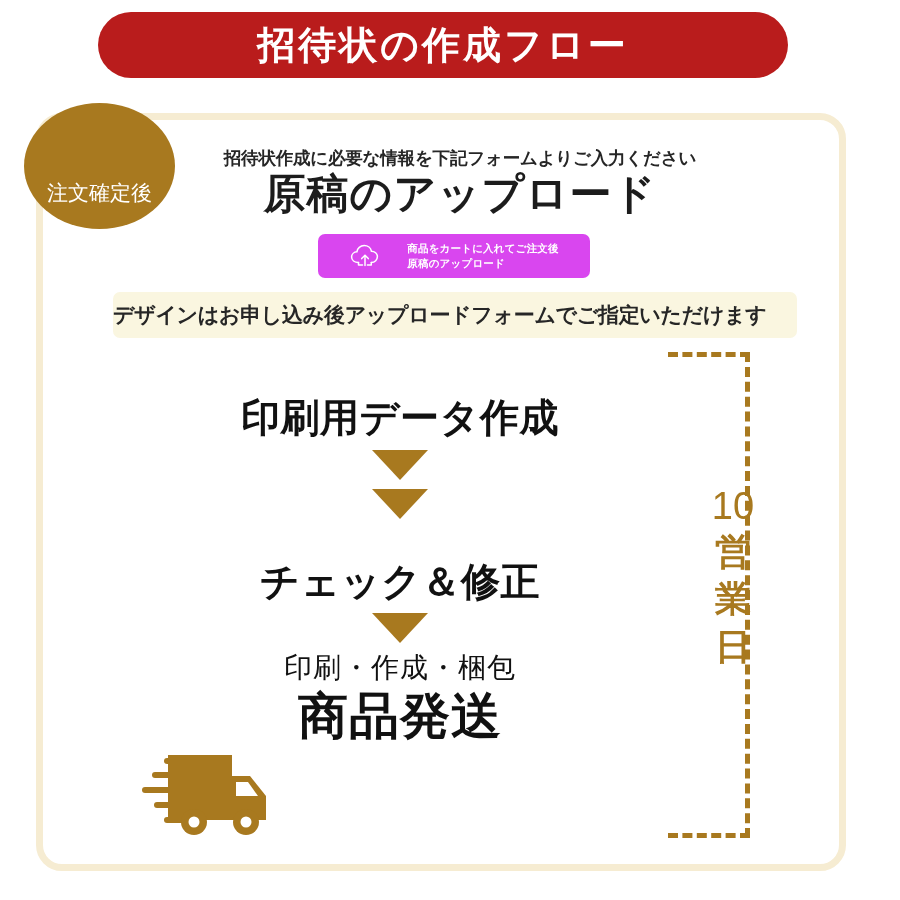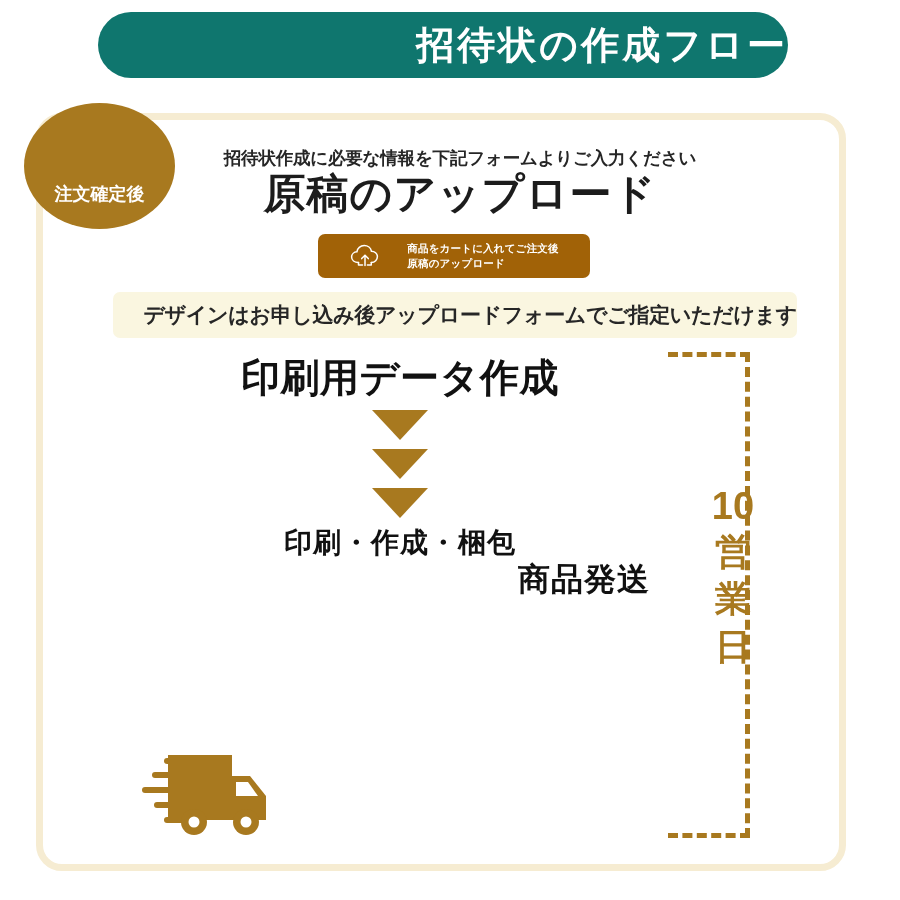--- a/index.html
+++ b/index.html
@@ -15,25 +15,25 @@
     position: relative;
   }
 
   
   #title-banner {
     position: absolute;
     left: 98px;
     top: 12px;
     width: 690px;
     height: 66px;
-    background: #0f766e;
+    background: #b91c1c;
     border-radius: 33px;
     display: flex;
     align-items: center;
-    justify-content: flex-end;
+    justify-content: center;
   }
   #title-banner .title-text {
     color: #ffffff;
     font-size: 38px;
     font-weight: 700;
     letter-spacing: 3px;
     line-height: 1;
   }
 
   
@@ -60,22 +60,22 @@
     background: #a8791f;
     display: flex;
     align-items: flex-end;
     justify-content: center;
     padding-bottom: 26px;
     box-sizing: border-box;
     z-index: 5;
   }
   #order-badge .badge-text {
     color: #ffffff;
-    font-size: 18px;
-    font-weight: 700;
+    font-size: 21px;
+    font-weight: 400;
     letter-spacing: 0px;
     line-height: 1;
   }
 
   
   #upload-section {
     position: absolute;
     left: 140px;
     top: 138px;
     width: 640px;
@@ -96,21 +96,21 @@
     letter-spacing: -0.2px;
   }
 
   
   #upload-button {
     position: absolute;
     left: 318px;
     top: 234px;
     width: 272px;
     height: 44px;
-    background: #a16207;
+    background: #d946ef;
     border-radius: 7px;
     display: flex;
     align-items: center;
     justify-content: center;
     gap: 24px;
     cursor: pointer;
   }
   #upload-button .cloud-wrap {
     width: 34px;
     height: 26px;
@@ -129,21 +129,21 @@
   #design-note {
     position: absolute;
     left: 113px;
     top: 292px;
     width: 684px;
     height: 46px;
     background: #faf6e0;
     border-radius: 7px;
     display: flex;
     align-items: center;
-    justify-content: flex-end;
+    justify-content: flex-start;
     box-sizing: border-box;
   }
   #design-note .note-text {
     font-size: 21px;
     font-weight: 700;
     color: #262626;
     letter-spacing: -0.3px;
   }
 
   
@@ -153,46 +153,46 @@
     top: 355px;
     width: 500px;
     text-align: center;
   }
   .flow-step-label {
     font-size: 39px;
     font-weight: 700;
     color: #111111;
     line-height: 1.17;
     letter-spacing: 0.5px;
+    margin-top: 40px;
   }
   .flow-arrow {
     width: 0;
     height: 0;
     border-left: 28px solid transparent;
     border-right: 28px solid transparent;
     border-top: 30px solid #a8791f;
     margin: 9px auto 8px auto;
   }
   #step-final {
     margin-top: 4px;
   }
   #step-final .final-line1 {
     font-size: 28px;
-    font-weight: 700;
+    font-weight: 400;
     color: #111111;
     letter-spacing: 1px;
     line-height: 1.2;
   }
   #step-final .final-line2 {
-    font-size: 32px;
+    font-size: 50px;
     font-weight: 700;
     color: #111111;
     letter-spacing: 1px;
     line-height: 1.25;
-    text-align: right;
   }
 
   
   #truck-icon {
     position: absolute;
     left: 136px;
     top: 746px;
     width: 152px;
     height: 92px;
   }
@@ -212,21 +212,21 @@
   #leadtime-text {
     position: absolute;
     left: 700px;
     top: 485px;
     width: 66px;
     text-align: center;
     color: #a8791f;
   }
   #leadtime-text .lt-num {
     font-size: 38px;
-    font-weight: 700;
+    font-weight: 400;
     line-height: 1.12;
     display: block;
   }
   #leadtime-text .lt-char {
     font-size: 36px;
     font-weight: 700;
     line-height: 1.32;
     display: block;
   }
 </style>
@@ -270,20 +270,21 @@
 
 <div id="flow-steps">
 
   <div class="flow-step-label">印刷用データ作成</div>
   <div class="flow-arrow"></div>
 
   <div>
   </div>
   <div class="flow-arrow"></div>
 
+  <div class="flow-step-label">チェック＆修正</div>
   <div class="flow-arrow"></div>
 
   <div id="step-final">
     <div class="final-line1">印刷・作成・梱包</div>
     <div class="final-line2">商品発送</div>
   </div>
 </div>
 
 <div id="truck-icon">
   <svg viewBox="0 0 152 92" width="152" height="92" aria-hidden="true">

